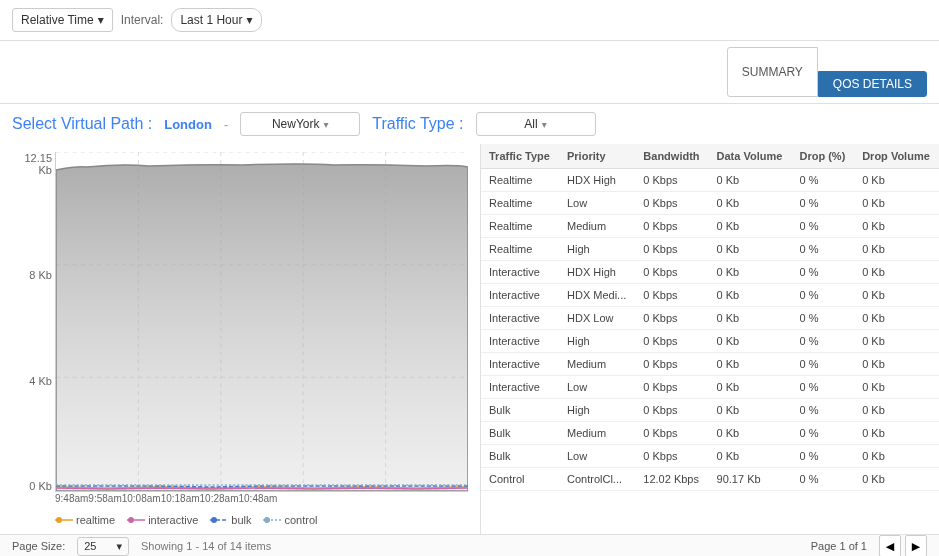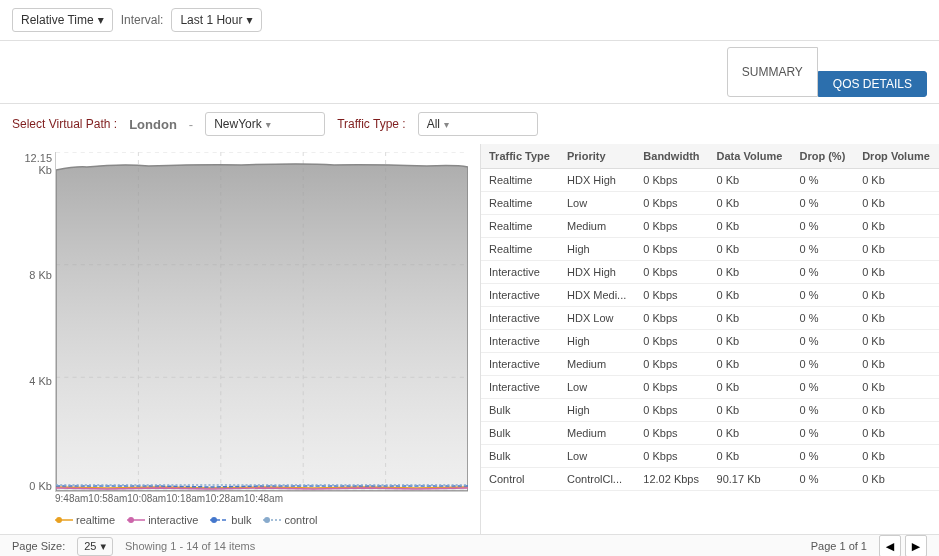--- a/index.html
+++ b/index.html
@@ -5,53 +5,53 @@
     * { box-sizing: border-box; margin: 0; padding: 0; }
     body { font-family: Arial, sans-serif; font-size: 12px; background: #fff; color: #333; width: 939px; height: 556px; overflow: hidden; }
 
     .header { display: flex; align-items: center; justify-content: space-between; padding: 8px 12px; border-bottom: 1px solid #e0e0e0; }
     .header-left { display: flex; align-items: center; gap: 8px; }
     .page-title { font-size: 16px; font-weight: 600; color: #333; }
     .refresh-btn { background: #4a9fd4; border: none; border-radius: 3px; color: white; width: 24px; height: 24px; cursor: pointer; display: flex; align-items: center; justify-content: center; font-size: 14px; }
     .header-right { display: flex; align-items: center; gap: 8px; }
     .time-selector { display: flex; align-items: center; border: 1px solid #ccc; border-radius: 3px; padding: 4px 8px; cursor: pointer; gap: 4px; font-size: 12px; }
     .interval-label { font-size: 12px; color: #666; }
-    .interval-selector { display: flex; align-items: center; border: 1px solid #ccc; border-radius: 4px; padding: 4px 8px; cursor: pointer; gap: 4px; font-size: 12px; }
+    .interval-selector { display: flex; align-items: center; border: 1px solid #ccc; border-radius: 10px; padding: 4px 8px; cursor: pointer; gap: 4px; font-size: 12px; }
 
     .tab-bar { display: flex; justify-content: flex-end; padding: 6px 12px; border-bottom: 1px solid #e0e0e0; }
     .tab-btn { padding: 5px 14px; border: 1px solid #ccc; background: #fff; cursor: pointer; font-size: 12px; color: #555; }
     .tab-btn.active { background: #2c6fad; color: #fff; border-color: #2c6fad; }
     .tab-btn:first-child { border-radius: 3px 0 0 3px; }
     .tab-btn:last-child { border-radius: 0 3px 3px 0; margin-top: 24px; }
 
     .controls { display: flex; align-items: center; padding: 8px 12px; gap: 12px; }
-    .control-label { font-size: 12px; color: #7f1d1d; }
-    .vpath-name { font-size: 13px; font-weight: 600; color: #737373; }
+    .control-label { font-size: 16px; color: #3b82f6; }
+    .vpath-name { font-size: 13px; font-weight: 600; color: #3b82f6; }
     .dash { font-size: 13px; color: #999; }
-    .dropdown { display: flex; align-items: center; border: 1px solid #ccc; border-radius: 3px; padding: 4px 8px; cursor: pointer; gap: 4px; font-size: 12px; background: #fff; min-width: 120px; justify-content: flex-start; }
+    .dropdown { display: flex; align-items: center; border: 1px solid #ccc; border-radius: 3px; padding: 4px 8px; cursor: pointer; gap: 4px; font-size: 12px; background: #fff; min-width: 120px; justify-content: center; }
     .dropdown-arrow { font-size: 10px; color: #888; }
 
     .main-content { display: flex; height: 390px; }
 
     .chart-area { flex: 0 0 480px; padding: 8px 12px; position: relative; }
     .chart-y-labels { position: absolute; left: 12px; top: 8px; display: flex; flex-direction: column; justify-content: space-between; height: 340px; font-size: 11px; color: #666; text-align: right; width: 40px; }
     .chart-container { position: absolute; left: 55px; right: 12px; top: 8px; height: 340px; border-left: 1px solid #ccc; border-bottom: 1px solid #ccc; overflow: hidden; }
     .chart-svg { width: 100%; height: 100%; }
     .chart-x-labels { position: absolute; left: 55px; right: 12px; bottom: 30px; display: flex; font-size: 10px; color: #666; }
     .chart-legend { position: absolute; left: 55px; bottom: 8px; display: flex; gap: 12px; font-size: 11px; color: #555; align-items: center; }
     .legend-item { display: flex; align-items: center; gap: 3px; }
 
     .table-area { flex: 1; border-left: 1px solid #e0e0e0; overflow-y: auto; }
     table { width: 100%; border-collapse: collapse; }
     th { background: #f5f5f5; padding: 6px 8px; text-align: left; font-size: 11px; color: #555; font-weight: 600; border-bottom: 1px solid #ddd; white-space: nowrap; }
     td { padding: 5px 8px; font-size: 11px; color: #444; border-bottom: 1px solid #eee; white-space: nowrap; }
 
     .footer { display: flex; align-items: center; padding: 0 12px; border-top: 1px solid #e0e0e0; gap: 12px; background: #fafafa; }
     .page-size-label { font-size: 11px; color: #555; }
-    .page-size-select { display: flex; align-items: center; border: 1px solid #ccc; border-radius: 3px; padding: 2px 6px; gap: 4px; font-size: 11px; cursor: pointer; }
+    .page-size-select { display: flex; align-items: center; border: 1px solid #ccc; border-radius: 3px; padding: 2px 6px; gap: 20px; font-size: 11px; cursor: pointer; }
     .showing-text { font-size: 11px; color: #777; flex: 1; }
     .page-text { font-size: 11px; color: #555; }
     .pagination { display: flex; gap: 4px; }
     .page-btn { width: 22px; height: 22px; border: 1px solid #ccc; background: #fff; cursor: pointer; font-size: 11px; display: flex; align-items: center; justify-content: center; border-radius: 2px; }
   </style>
 </head>
 <body>
 
 <div class="header">
   <div class="header-right">
@@ -118,21 +118,21 @@
         <path d="M0,18 C10,16 20,14 30,15 C50,13 70,12 90,14 C120,13 150,12 180,13 C210,12 240,11 270,13 C300,12 330,13 360,14 C380,13 395,14 400,15 L400,340 L0,340 Z" fill="url(#areaGrad)" stroke="#888" stroke-width="1.5"></path>
 
         <polyline points="0,336 50,337 100,336 150,337 200,336 250,337 300,336 350,337 400,336" fill="none" stroke="#e8a020" stroke-width="1.5"></polyline>
         <polyline points="0,337 50,338 100,337 150,338 200,337 250,338 300,337 350,338 400,337" fill="none" stroke="#cc66aa" stroke-width="1.5"></polyline>
         <polyline points="0,335 50,335 100,335 150,336 200,335 250,335 300,335 350,335 400,335" fill="none" stroke="#4477cc" stroke-width="1.5" stroke-dasharray="4,2"></polyline>
         <polyline points="0,334 50,334 100,334 150,334 200,334 250,334 300,334 350,334 400,334" fill="none" stroke="#88aacc" stroke-width="1.5" stroke-dasharray="2,2"></polyline>
       </svg>
     </div>
     <div class="chart-x-labels">
       <span>9:48am</span>
-      <span>10:58am</span>
+      <span>9:58am</span>
       <span>10:08am</span>
       <span>10:18am</span>
       <span>10:28am</span>
       <span>10:48am</span>
     </div>
     <div class="chart-legend">
       <div class="legend-item">
         <svg width="18" height="8">
             <circle cx="4" cy="4" r="3" fill="#e8a020"></circle>
             <line x1="0" y1="4" x2="18" y2="4" stroke="#e8a020" stroke-width="1.5"></line>

